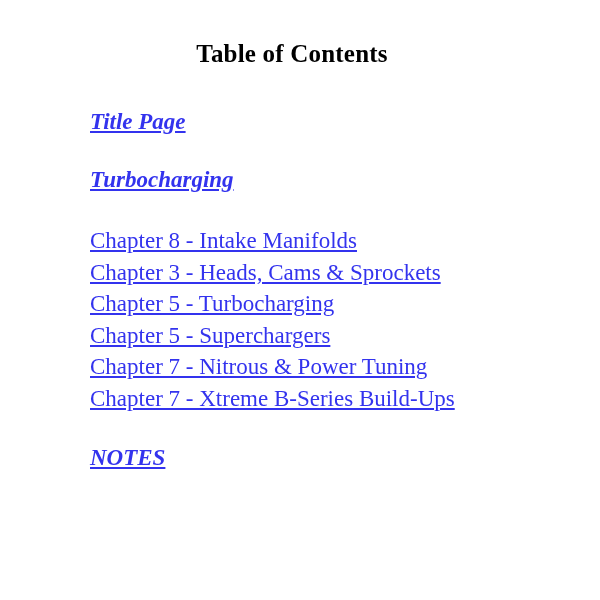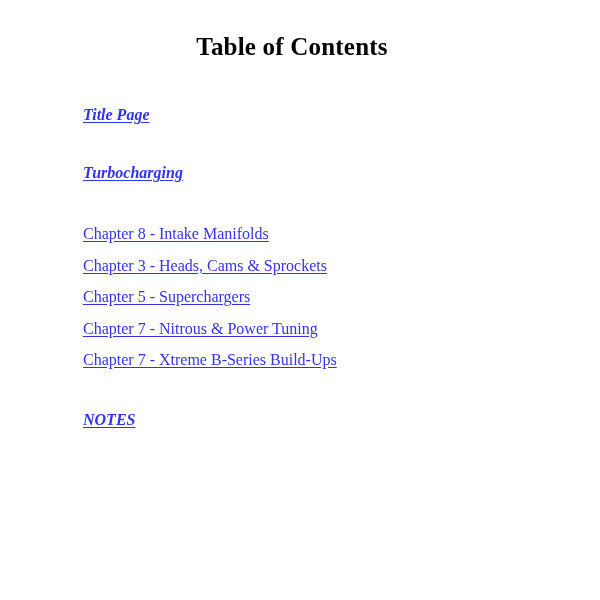--- a/index.html
+++ b/index.html
@@ -11,39 +11,39 @@
     height: 600px;
     background: #ffffff;
     font-family: "Liberation Serif", serif;
     overflow: hidden;
   }
   .page {
     position: relative;
     width: 584px;
     height: 600px;
     box-sizing: border-box;
-    padding: 5px;
+    padding: 12px;
   }
   .toc-title {
     text-align: center;
     font-family: "Liberation Serif", serif;
     font-weight: bold;
     font-size: 25px;
     color: #000000;
     margin: 0;
     padding-top: 28px;
     letter-spacing: 0.2px;
   }
   .links {
     padding-left: 78px;
     padding-right: 20px;
   }
   .link-line {
     font-family: "Liberation Serif", serif;
-    font-size: 16px;
+    font-size: 23px;
     color: #3333ee;
     text-decoration: underline;
     text-underline-offset: 2px;
     line-height: 31px;
     white-space: nowrap;
     cursor: pointer;
     display: block;
     width: max-content;
   }
   .italic {
@@ -81,20 +81,21 @@
       <a class="link-line italic">Title Page</a>
       <div class="gap-intro"></div>
       <a class="link-line italic">Turbocharging</a>
     </div>
 
     <div class="gap-chapters"></div>
 
     <div class="chapter-list">
       <a class="link-line">Chapter 8 - Intake Manifolds</a>
       <a class="link-line">Chapter 3 - Heads, Cams &amp; Sprockets</a>
+      <a class="link-line">Chapter 5 - Turbocharging</a>
       <a class="link-line">Chapter 5 - Superchargers</a>
       <a class="link-line">Chapter 7 - Nitrous &amp; Power Tuning</a>
       <a class="link-line">Chapter 7 - Xtreme B-Series Build-Ups</a>
     </div>
 
     <div class="gap-notes"></div>
 
     <a class="link-line italic">NOTES</a>
 
   </div>

